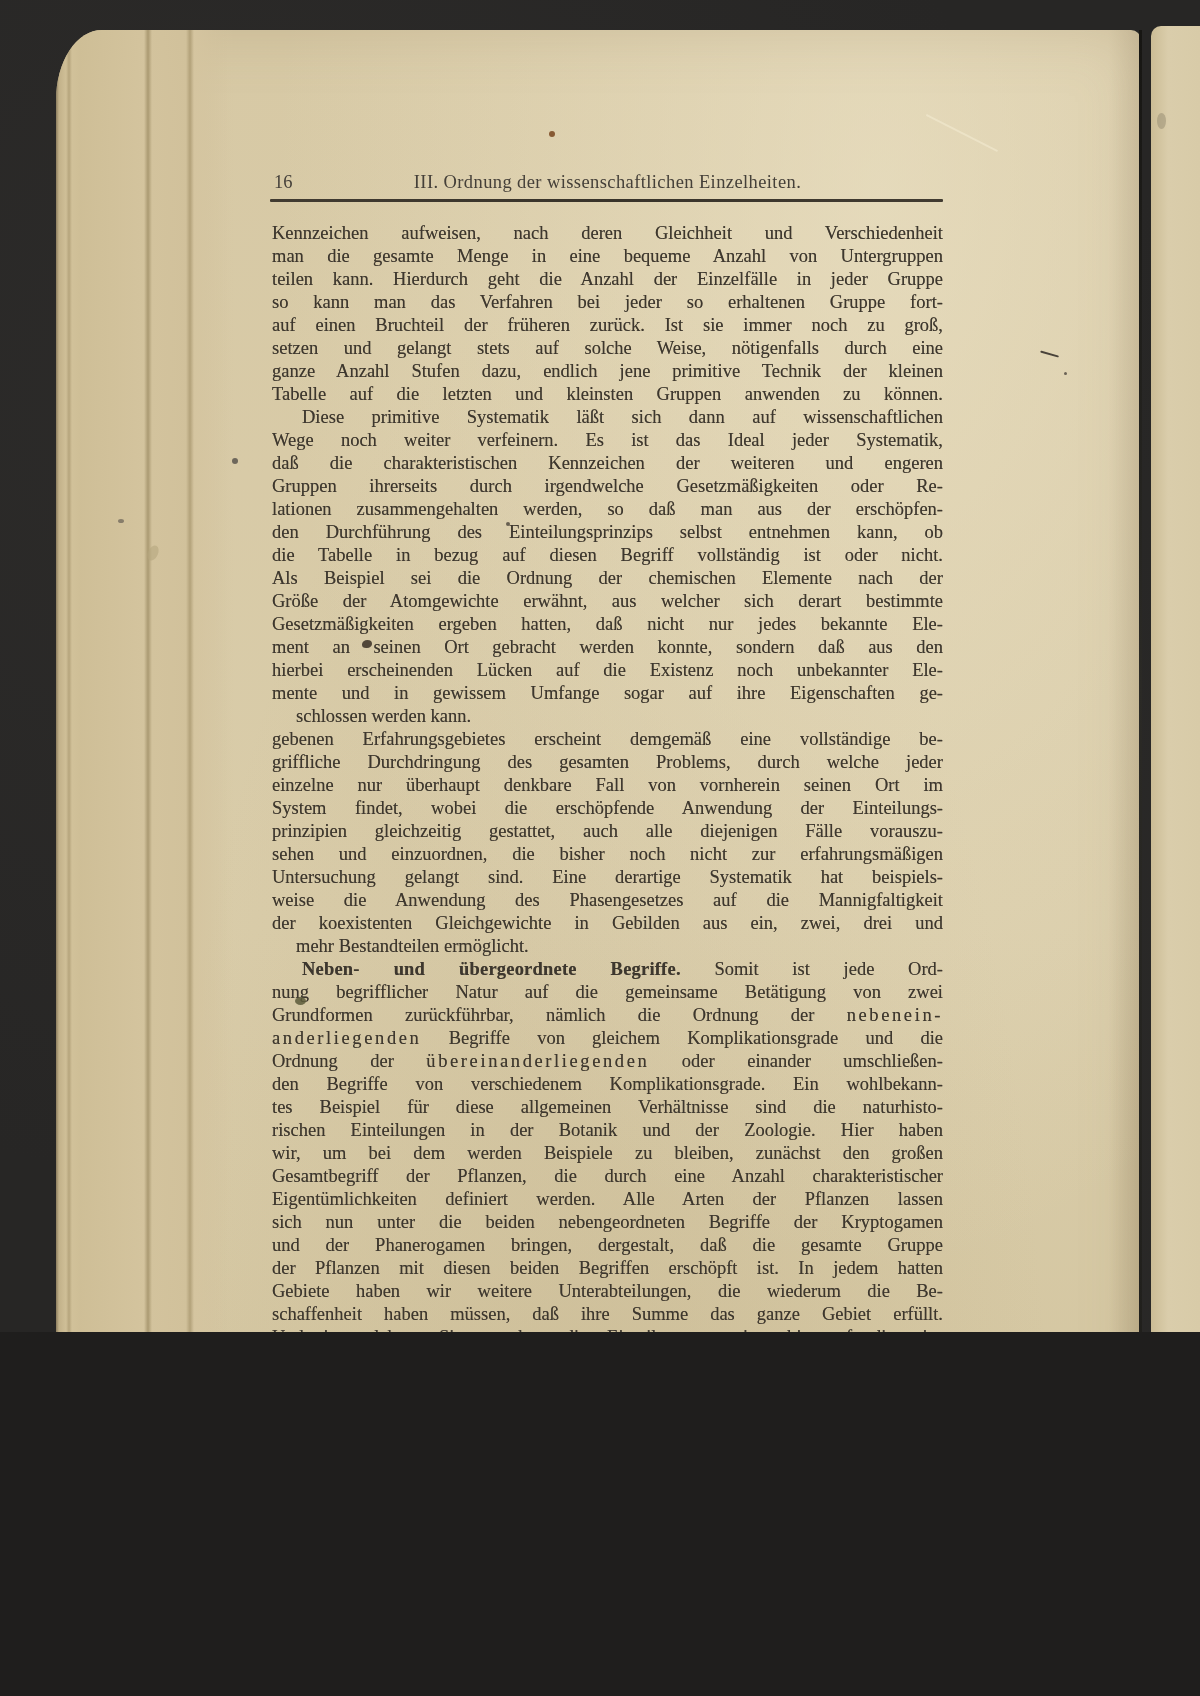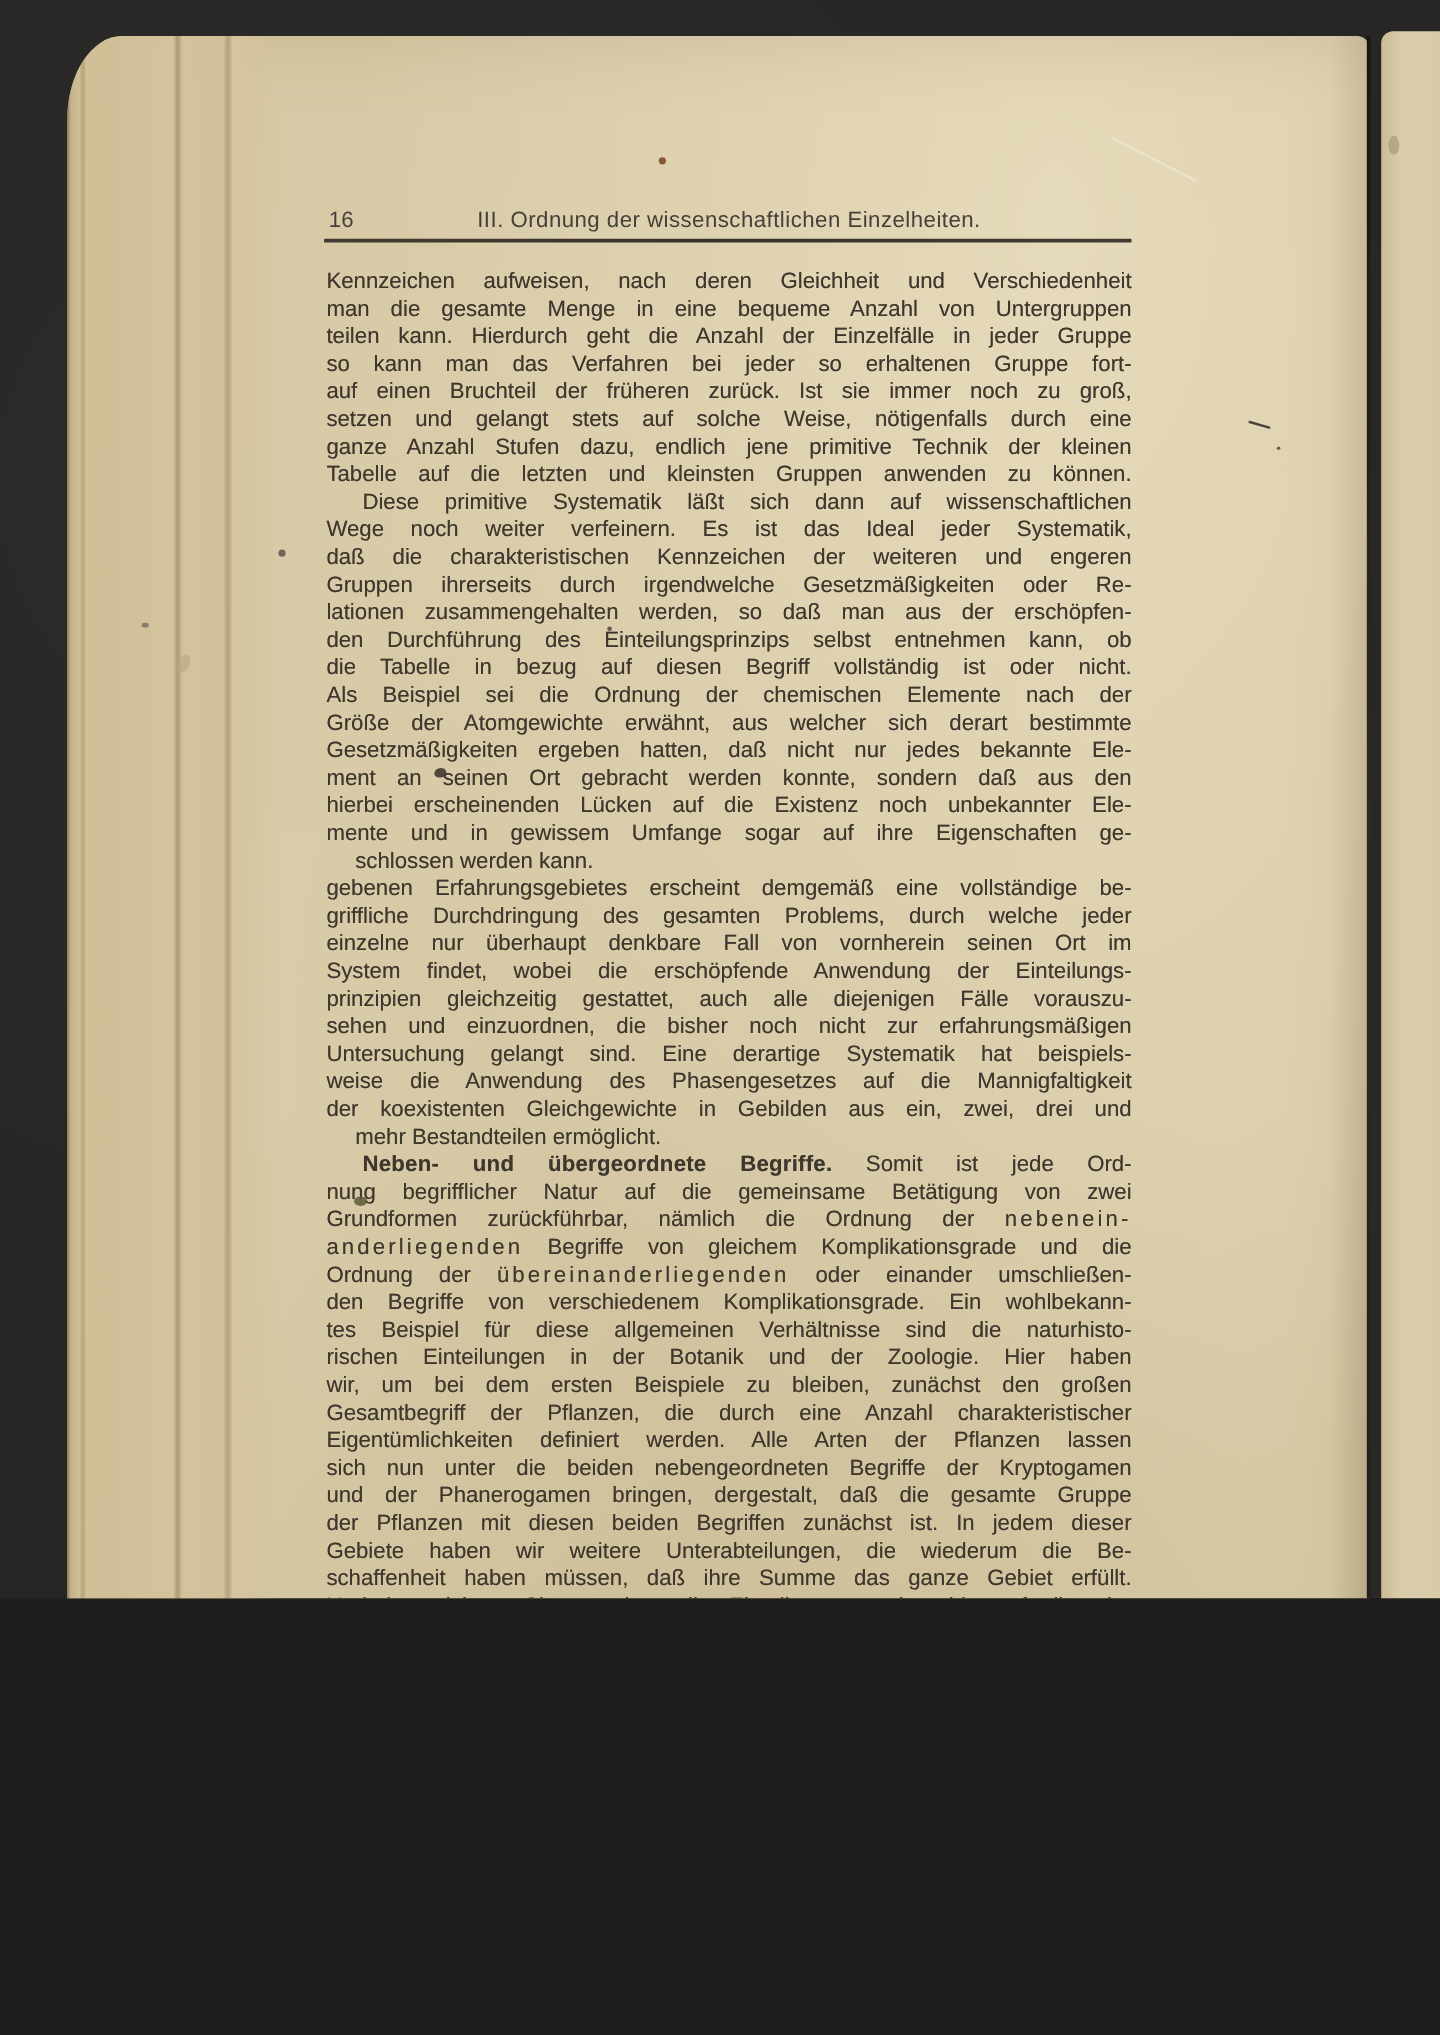--- a/index.html
+++ b/index.html
@@ -2,21 +2,21 @@
 <html><head>
 <meta charset="utf-8">
 <style>
   html,body{margin:0;padding:0;background:#1f1e1d;}
   .stage{
     position:relative;width:1200px;height:1332px;overflow:hidden;
     background:
       radial-gradient(ellipse at 20% 30%, rgba(60,58,55,.25), transparent 60%),
       radial-gradient(ellipse at 80% 80%, rgba(55,53,50,.2), transparent 60%),
       #272625;
-    font-family:Liberation Sans, sans-serif;
+    font-family:Liberation Serif, serif;
   }
   
   .bottom-edges{
     position:absolute;left:60px;top:1630px;width:185px;height:60px;z-index:1;
     background:linear-gradient(180deg,#cdbd96 0%,#c2b189 55%,#a3916b 100%);
     border-radius:4px 4px 16px 22px;
   }
   
   .page{
     position:absolute;left:56px;top:30px;width:1085px;height:1632px;z-index:2;
@@ -149,26 +149,26 @@
       <div class="line"><span>der koexistenten Gleichgewichte in Gebilden aus ein, zwei, drei und</span></div>
       <div class="line last"><span>mehr Bestandteilen ermöglicht.</span></div>
       <div class="line indent"><span class="b">Neben- und übergeordnete Begriffe.</span><span>  Somit ist jede Ord-</span></div>
       <div class="line"><span>nung begrifflicher Natur auf die gemeinsame Betätigung von zwei</span></div>
       <div class="line"><span>Grundformen zurückführbar, nämlich die Ordnung der </span><span class="sp">nebenein-</span></div>
       <div class="line"><span class="sp">anderliegenden</span><span> Begriffe von gleichem Komplikationsgrade und die</span></div>
       <div class="line"><span>Ordnung der </span><span class="sp">übereinanderliegenden</span><span> oder einander umschließen-</span></div>
       <div class="line"><span>den Begriffe von verschiedenem Komplikationsgrade.  Ein wohlbekann-</span></div>
       <div class="line"><span>tes Beispiel für diese allgemeinen Verhältnisse sind die naturhisto-</span></div>
       <div class="line"><span>rischen Einteilungen in der Botanik und der Zoologie.  Hier haben</span></div>
-      <div class="line"><span>wir, um bei dem ersten Beispiele zu bleiben, zunächst den großen</span></div>
+      <div class="line"><span>wir, um bei dem werden Beispiele zu bleiben, zunächst den großen</span></div>
       <div class="line"><span>Gesamtbegriff der Pflanzen, die durch eine Anzahl charakteristischer</span></div>
       <div class="line"><span>Eigentümlichkeiten definiert werden.  Alle Arten der Pflanzen lassen</span></div>
       <div class="line"><span>sich nun unter die beiden nebengeordneten Begriffe der Kryptogamen</span></div>
       <div class="line"><span>und der Phanerogamen bringen, dergestalt, daß die gesamte Gruppe</span></div>
-      <div class="line"><span>der Pflanzen mit diesen beiden Begriffen zunächst ist.  In jedem dieser</span></div>
+      <div class="line"><span>der Pflanzen mit diesen beiden Begriffen erschöpft ist.  In jedem hatten</span></div>
       <div class="line"><span>Gebiete haben wir weitere Unterabteilungen, die wiederum die Be-</span></div>
       <div class="line"><span>schaffenheit haben müssen, daß ihre Summe das ganze Gebiet erfüllt.</span></div>
       <div class="line"><span>Und in solchem Sinne gehen die Einteilungen weiter bis auf die ein-</span></div>
     </div>
 
   <div class="artifact speck-header"></div>
   <div class="artifact blot-seinen"></div>
   <div class="artifact blob-heading"></div>
   <div class="artifact dot-margin"></div>
   <div class="artifact dot-des"></div>

